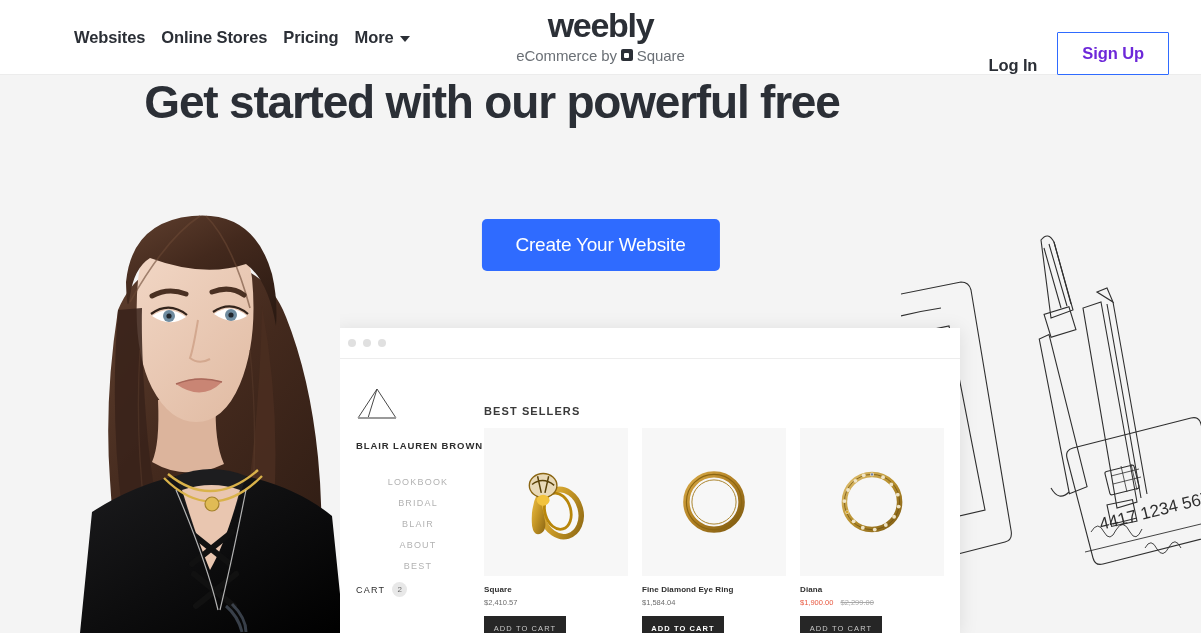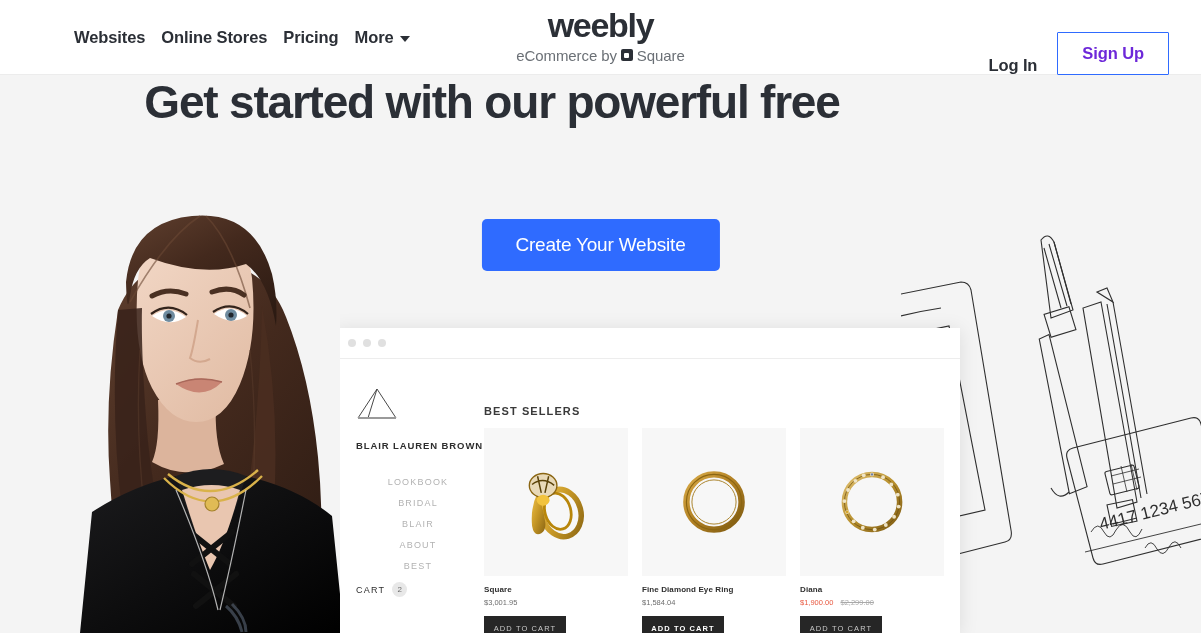--- a/index.html
+++ b/index.html
@@ -245,21 +245,21 @@
                 <ellipse cx="56" cy="62" rx="21" ry="26" fill="none" stroke="url(#g1)" stroke-width="6" transform="rotate(-16 56 62)"></ellipse>
                 <ellipse cx="52" cy="60" rx="14" ry="20" fill="none" stroke="#b8860b" stroke-width="3" transform="rotate(-16 52 60)"></ellipse>
                 <path d="M30 40 q6 16 8 30 q2 10 -4 14 q-8 4 -10 -8 q-2 -20 6 -36Z" fill="url(#g1)"></path>
                 <ellipse cx="36" cy="32" rx="15" ry="13" fill="#e8d9b8" stroke="#8a6512" stroke-width="1.5"></ellipse>
                 <path d="M24 31 q12 -9 24 1 M30 22 l4 18 M42 22 l-4 18" stroke="#5a4208" stroke-width="1.6" fill="none"></path>
                 <ellipse cx="36" cy="48" rx="7" ry="6" fill="#f2c33e"></ellipse>
               </svg>
             </div>
             <div class="product-name">Square</div>
             <div class="product-price">
-              <span>$3,001.95</span>
+              <span>$2,410.57</span>
             </div>
             <button class="add-cart dim">ADD TO CART</button>
           </div>
 
           <div class="product-card">
             <div class="product-img">
               <svg viewBox="0 0 100 100" width="92" height="92">
                 <defs>
                   <linearGradient id="g2" x1="0" y1="0" x2="1" y2="1">
                     <stop offset="0%" stop-color="#d9ab48"></stop>

